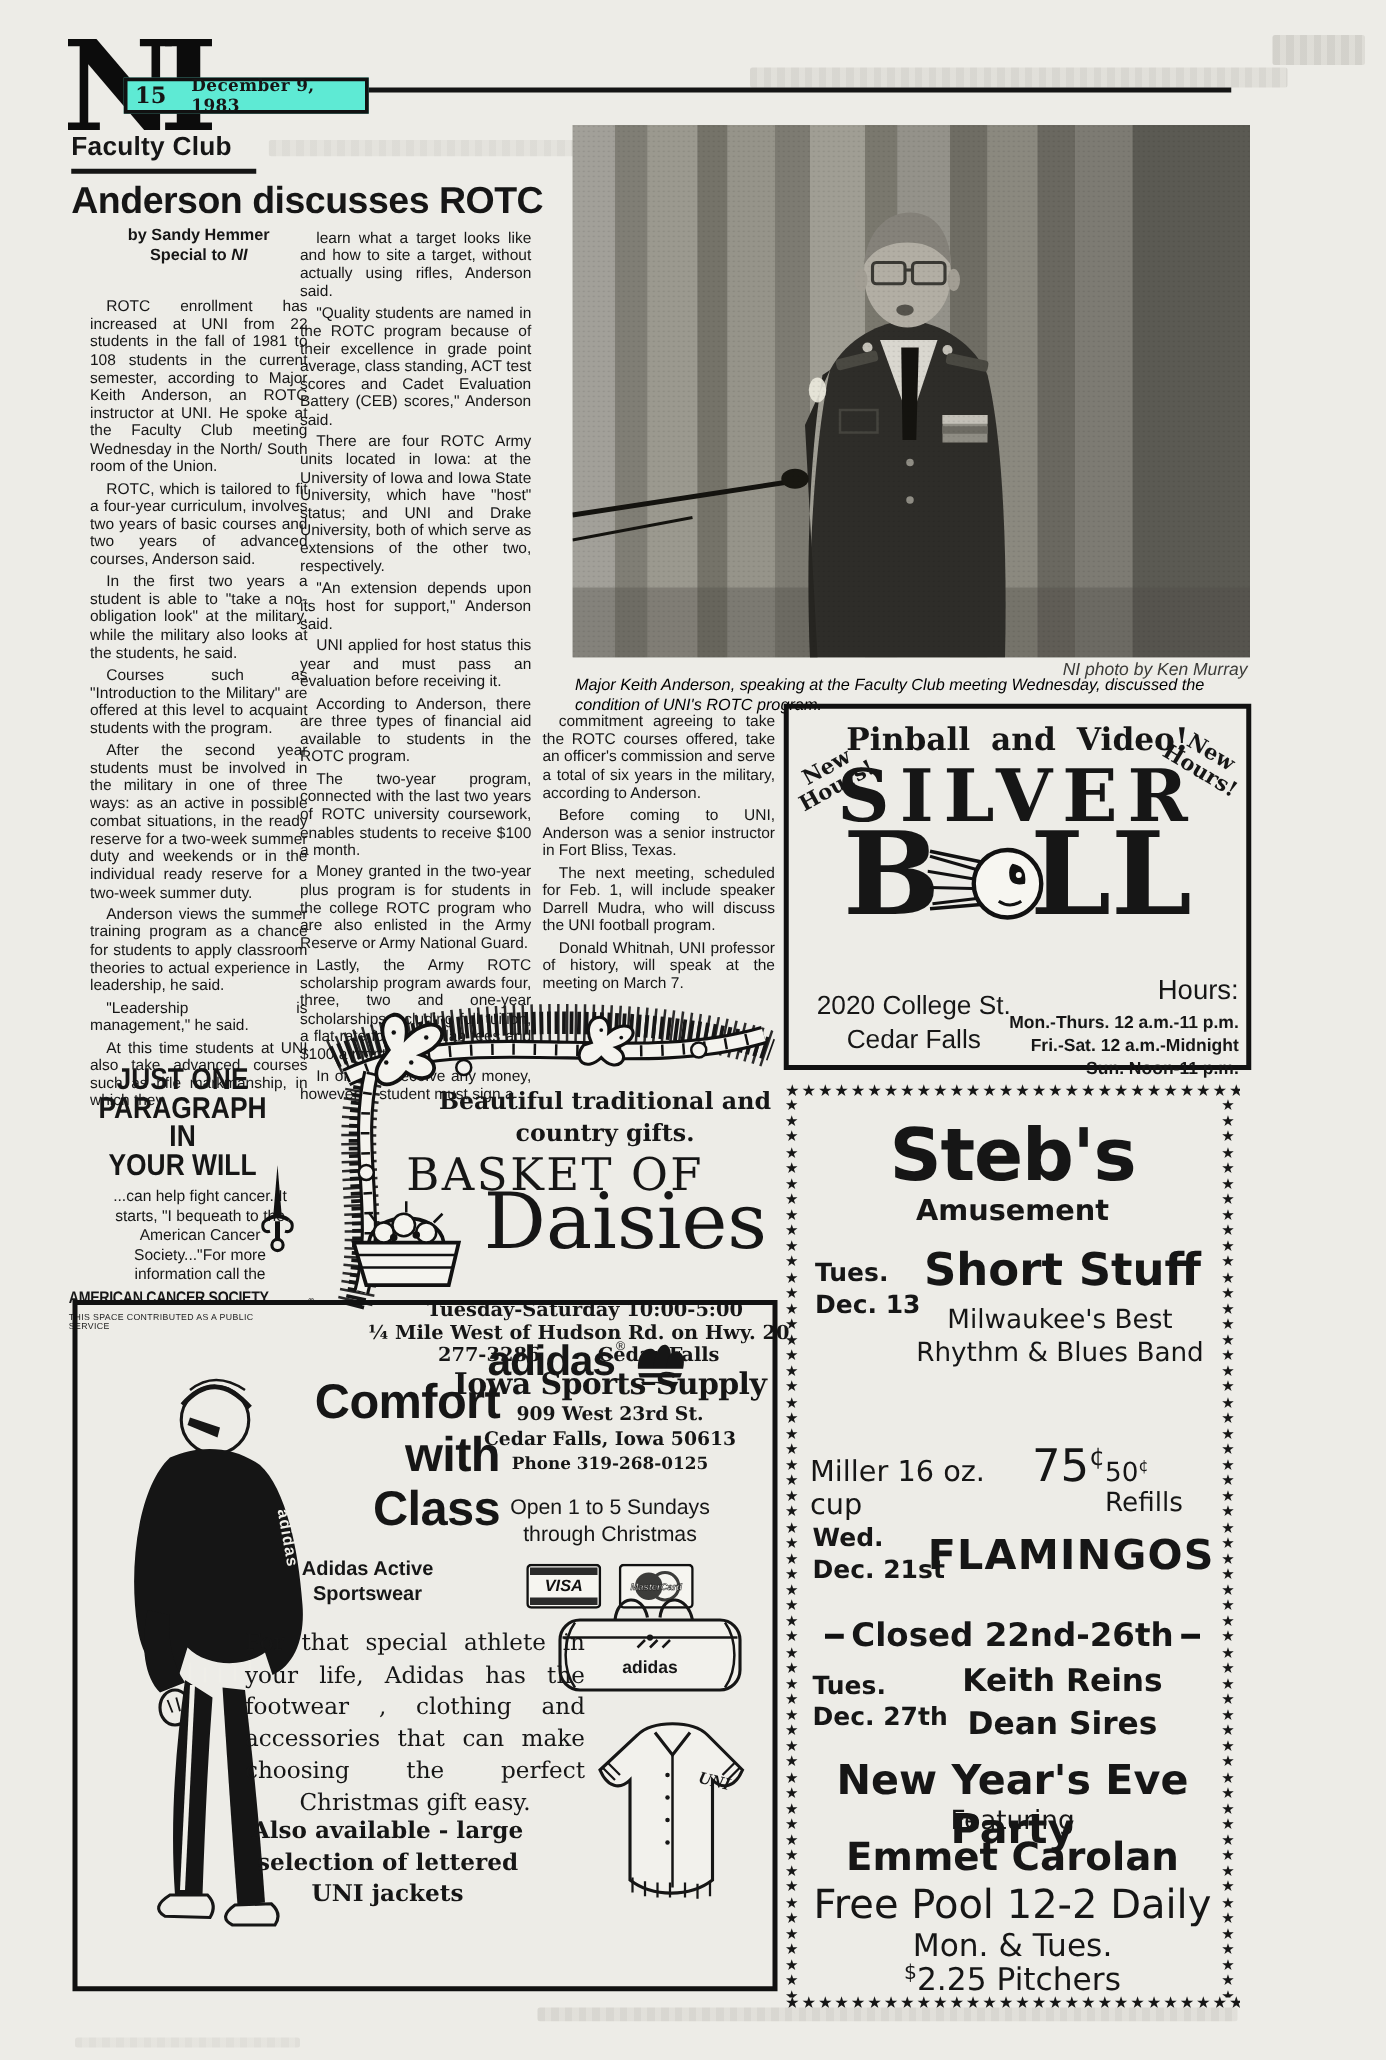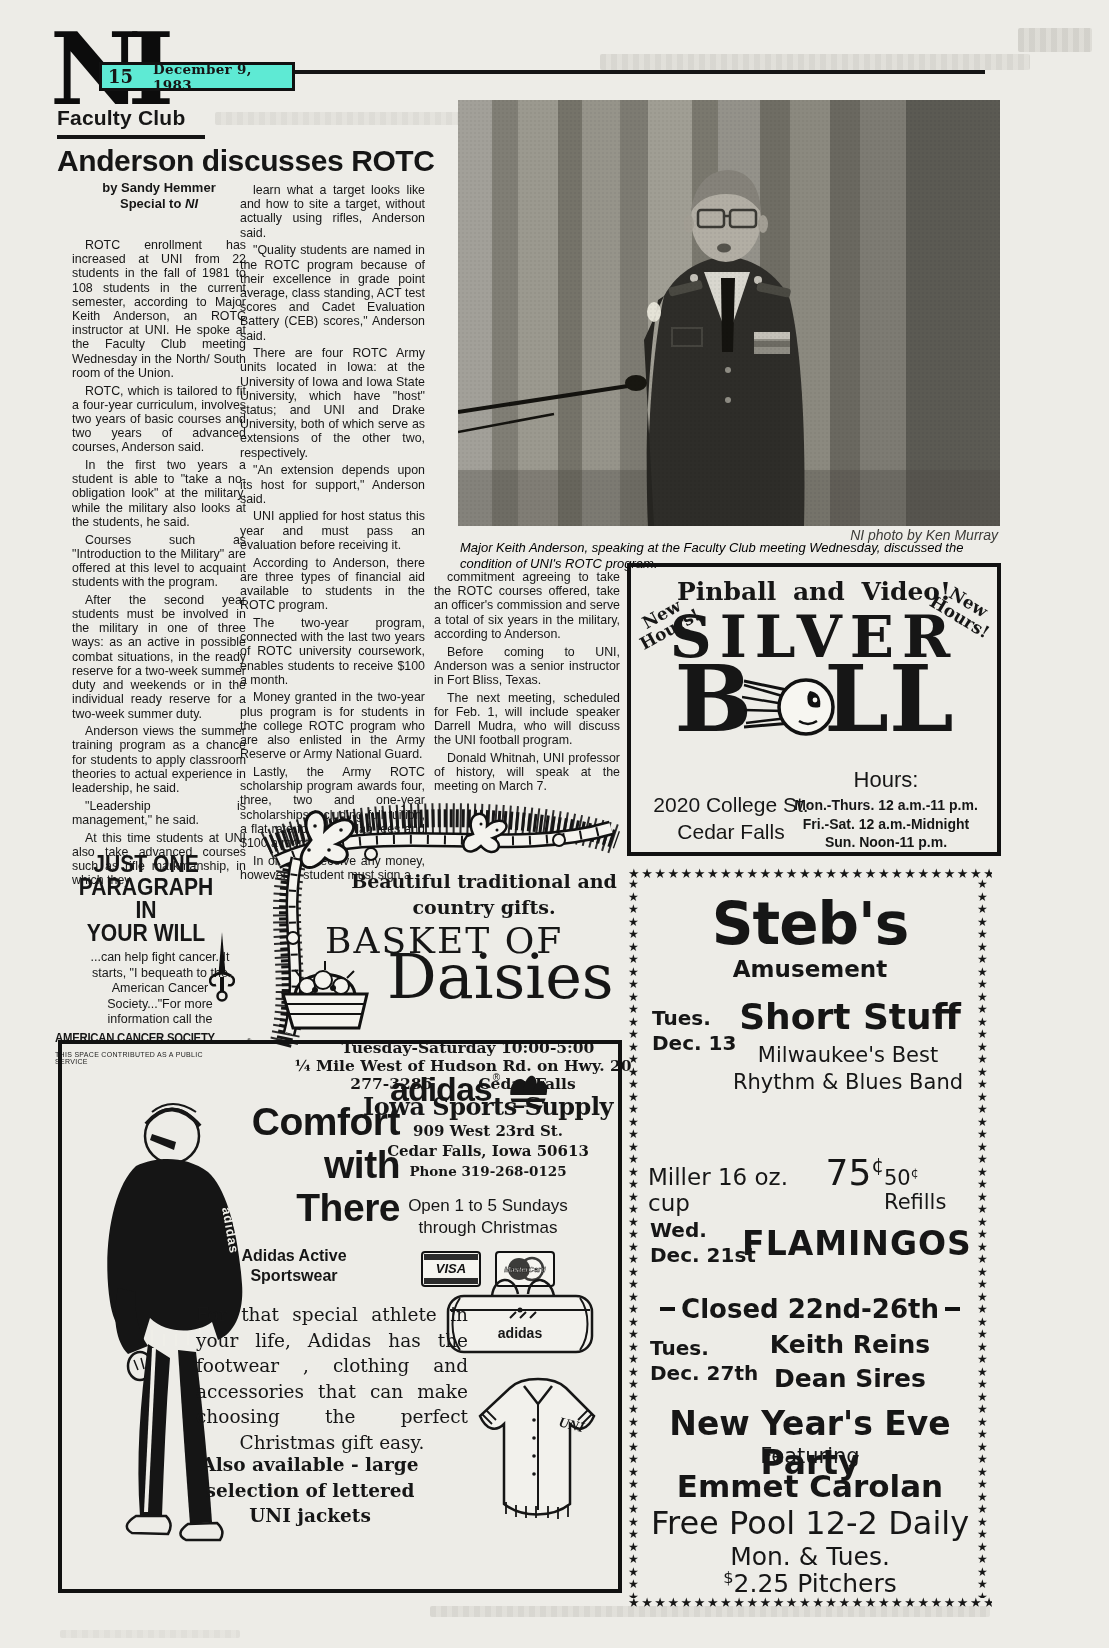--- a/index.html
+++ b/index.html
@@ -42,21 +42,21 @@
             font-weight:bold;font-size:25px;word-spacing:8px;}
   .nh{position:absolute;font-family:"DejaVu Serif",serif;font-weight:bold;font-size:17px;line-height:17px;text-align:center;}
   .nh-left{left:2px;top:38px;transform:rotate(-29deg);}
   .nh-right{right:0px;top:26px;transform:rotate(31deg);}
   .sb-silver{position:absolute;left:0;right:0;top:36px;text-align:center;font-family:"DejaVu Serif",serif;
              font-weight:bold;font-size:58px;letter-spacing:8px;}
   .sb-ballrow{position:absolute;left:0;right:0;top:86px;display:flex;justify-content:center;align-items:flex-end;
               font-family:"DejaVu Serif",serif;font-weight:bold;font-size:92px;line-height:92px;}
   .sb-ballrow svg{margin:0 -14px 4px -10px;}
   .sb-addr{position:absolute;left:10px;top:224px;width:180px;text-align:center;font-size:21px;line-height:27px;}
-  .sb-hours{position:absolute;right:6px;top:200px;width:210px;text-align:center;}
+  .sb-hours{position:absolute;right:6px;top:212px;width:210px;text-align:right;}
   .sb-hours .ht{font-size:22px;margin-bottom:3px;}
   .sb-hours .hl{font-weight:bold;font-size:14px;line-height:18.5px;}
 
   
   .acs-ad{position:absolute;left:55px;top:852px;width:182px;height:192px;}
   .acs-head{font-weight:bold;font-size:24px;line-height:23px;text-align:center;transform:scaleX(.88);transform-origin:50% 0;}
   .acs-body{margin-top:6px;margin-left:34px;width:142px;text-align:center;font-size:12.5px;line-height:15.5px;}
   .acs-org-row{display:flex;align-items:flex-end;margin-top:2px;}
   .acs-org{font-weight:bold;font-size:13.5px;letter-spacing:-.3px;white-space:nowrap;transform:scaleX(.84);transform-origin:0 100%;}
   .acs-reg{font-size:7px;margin-left:1px;}
@@ -367,21 +367,21 @@
         <path d="M10,36 C2,20 8,6 17,7 C23,8 24,18 20,36 Z" fill="#161616"></path>
         <path d="M19,34 C17,12 24,2 29,4 C35,7 33,20 29,36 Z" fill="#161616"></path>
         <path d="M28,36 C28,18 31,8 38,9 C46,11 44,26 36,38 Z" fill="#161616"></path>
         <rect x="0" y="23" width="48" height="3.5" fill="#edece7"></rect>
         <rect x="2" y="30" width="46" height="3.5" fill="#edece7"></rect>
       </svg>
     </div>
     <div class="ad-comfort">
       <div>Comfort</div>
       <div>with</div>
-      <div>There</div>
+      <div>Class</div>
     </div>
     <div class="ad-sub">
       <div>Adidas Active</div>
       <div>Sportswear</div>
     </div>
 
     <div class="iss-block">
       <div class="iss-name">Iowa Sports Supply</div>
       <div class="iss-line">909 West 23rd St.</div>
       <div class="iss-line">Cedar Falls, Iowa 50613</div>

